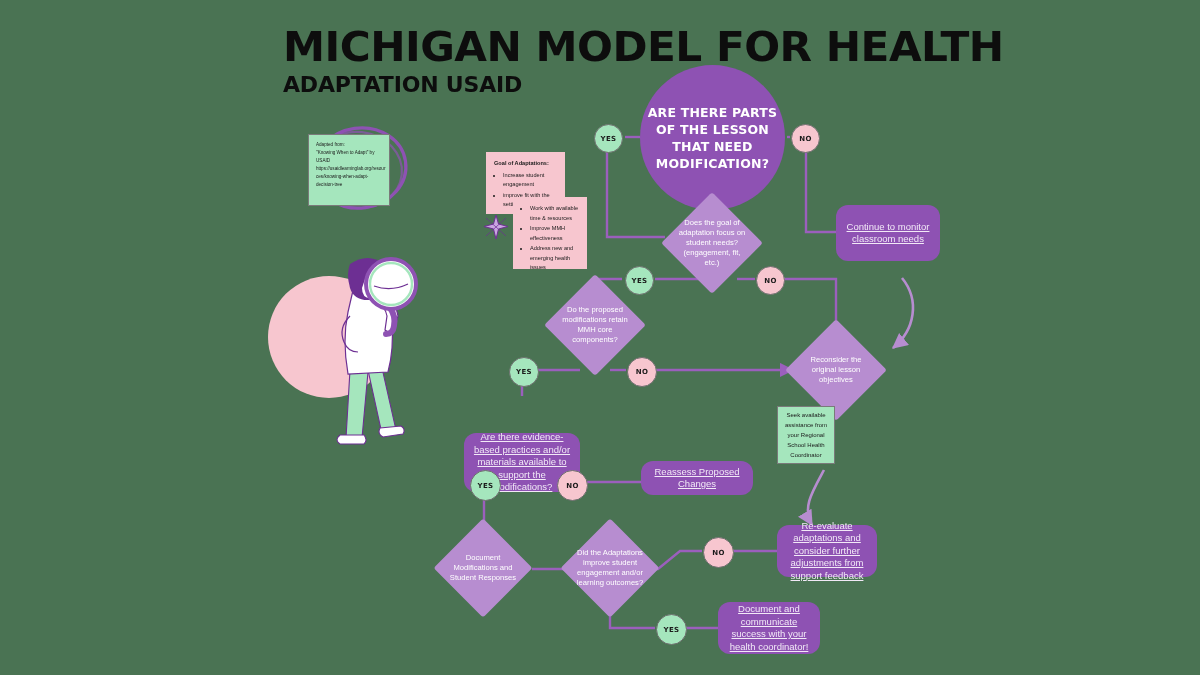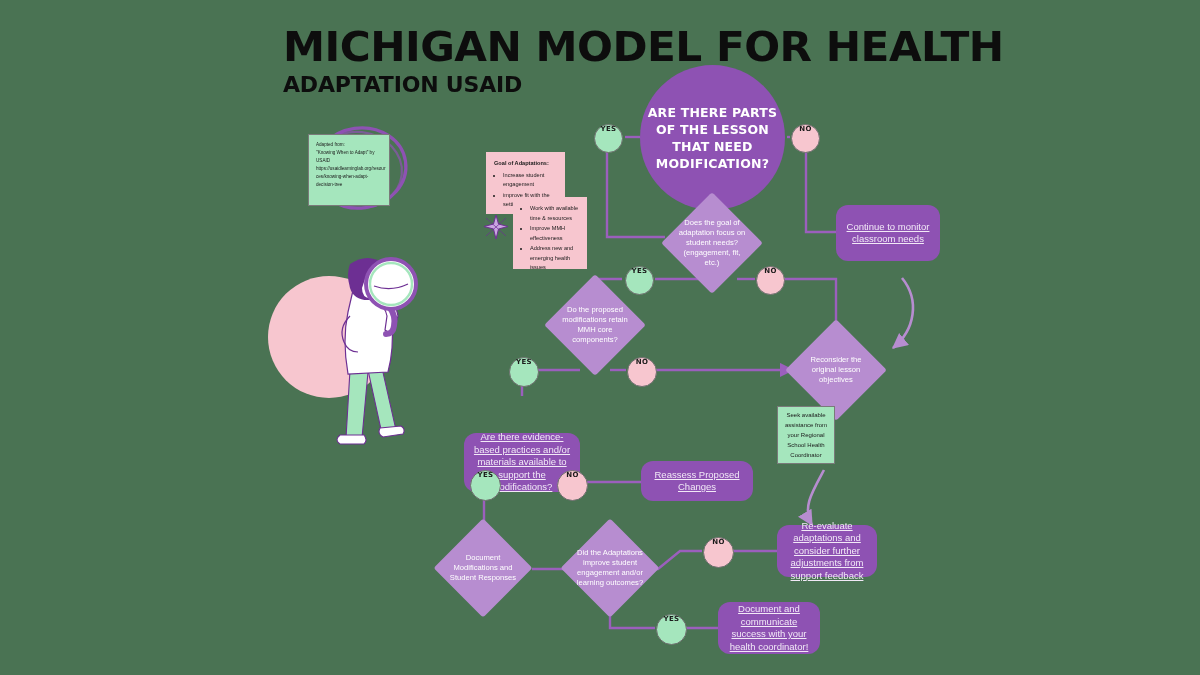--- a/index.html
+++ b/index.html
@@ -57,21 +57,21 @@
   .dtext{
     transform:rotate(-45deg);
     color:#fff;text-align:center;
     font-size:7.6px;line-height:10px;
     width:130px;
   }
 
   
   .badge{
     position:absolute;border-radius:50%;
-    display:flex;align-items:flex-start;justify-content:center;
+    display:flex;align-items:center;justify-content:center;
     font-family:"DejaVu Sans", sans-serif;
     font-weight:bold;font-size:7px;letter-spacing:0.3px;
     color:#1a1a1a;
   }
   .badge-yes{background:#a5e6bd;border:1.2px solid #6f6f6f;}
   .badge-no{background:#f7c6cf;border:1.2px solid #6f6f6f;}
 
   
   .sticky{
     position:absolute;background:#a5e6bd;
@@ -286,21 +286,21 @@
   <div class="node rbox" style="left:464px;top:396px;width:116px;height:59px;margin-top:37px;">
     <span class="txt">Are there evidence-based practices and/or materials available to support the modifications?</span>
   </div>
   <div class="badge badge-yes" style="left:470px;top:470px;width:29px;height:29px;">
     <span>YES</span>
   </div>
   <div class="badge badge-no" style="left:557px;top:470px;width:29px;height:29px;">
     <span>NO</span>
   </div>
 
-  <div class="node rbox" style="left:641px;top:461px;width:112px;height:40px;text-align:center;">
+  <div class="node rbox" style="left:641px;top:461px;width:112px;height:34px;text-align:center;">
     <span class="txt">Reassess Proposed Changes</span>
   </div>
 
   <div class="node rbox" style="left:777px;top:525px;width:100px;height:52px;">
     <span class="txt">Re-evaluate adaptations and consider further adjustments from support feedback</span>
   </div>
 
   <div class="dwrap" style="left:448px;top:533px;width:70px;height:70px;">
     <div class="dshape">
         <div class="dtext" style="width:78px;">Document Modifications and Student Responses</div>

